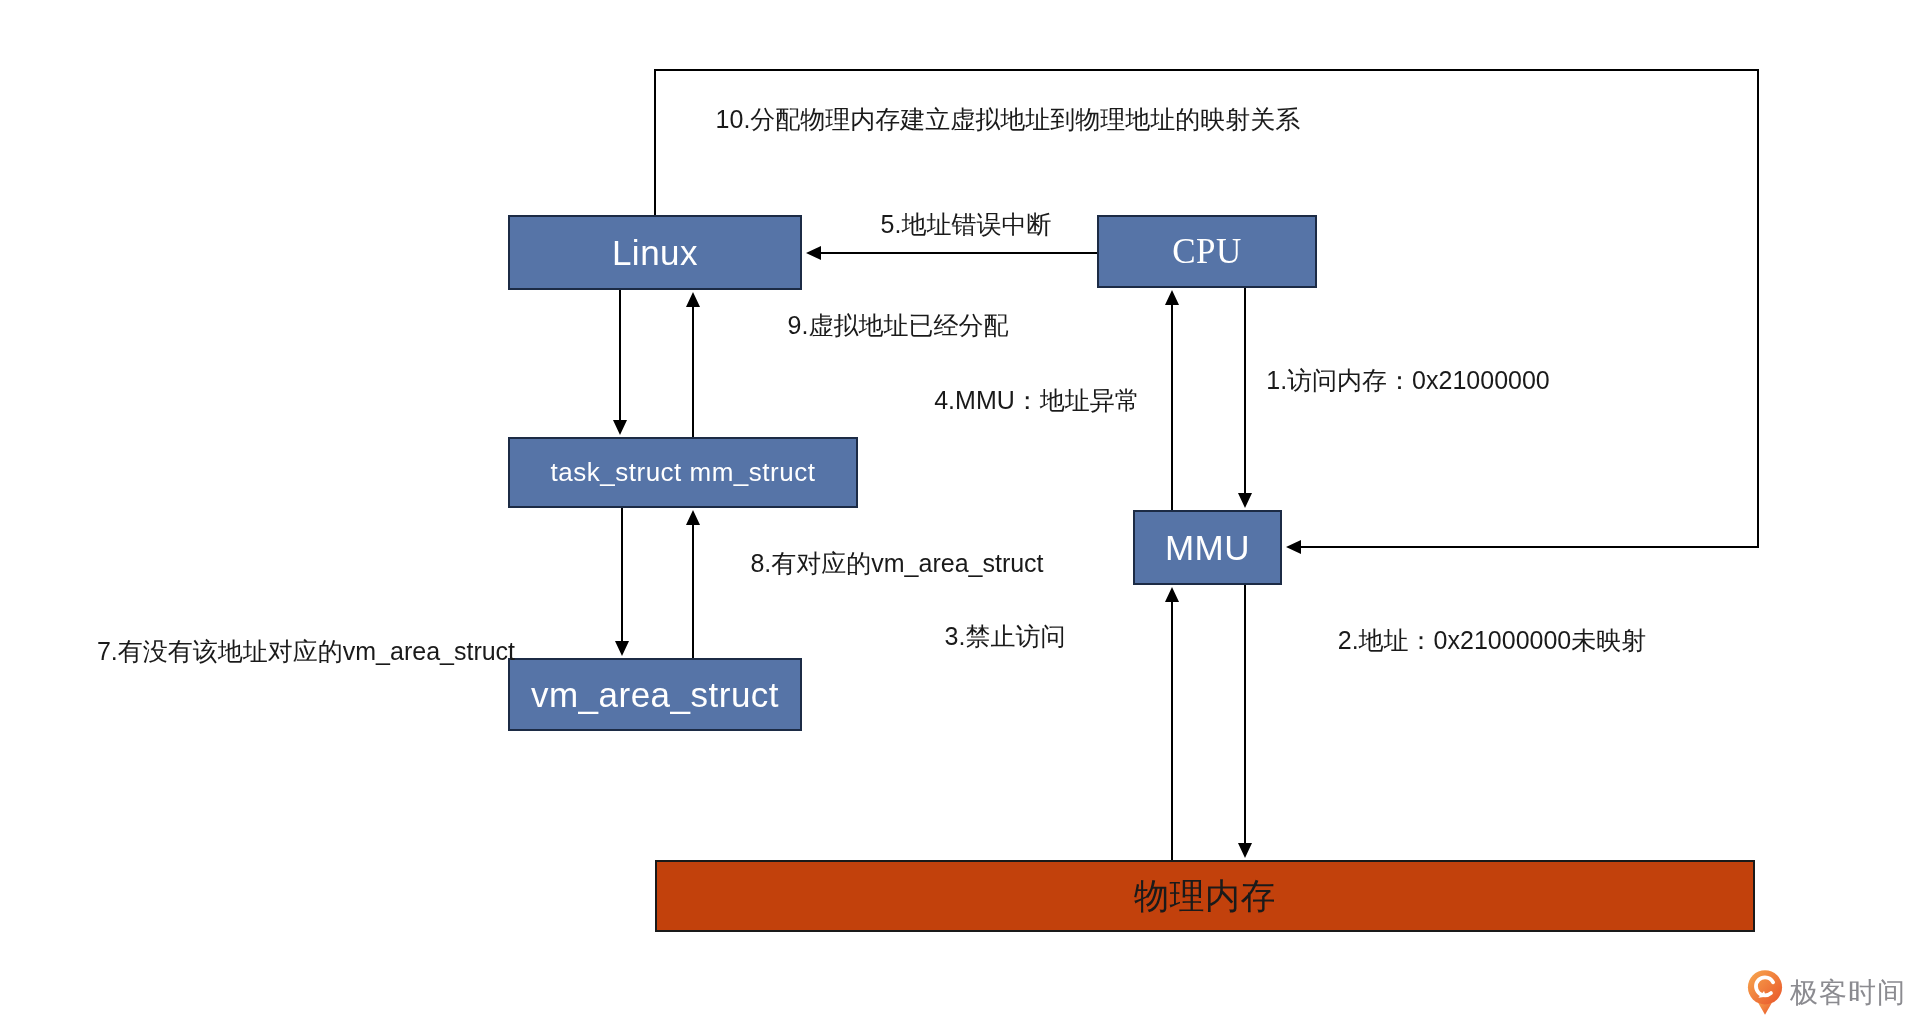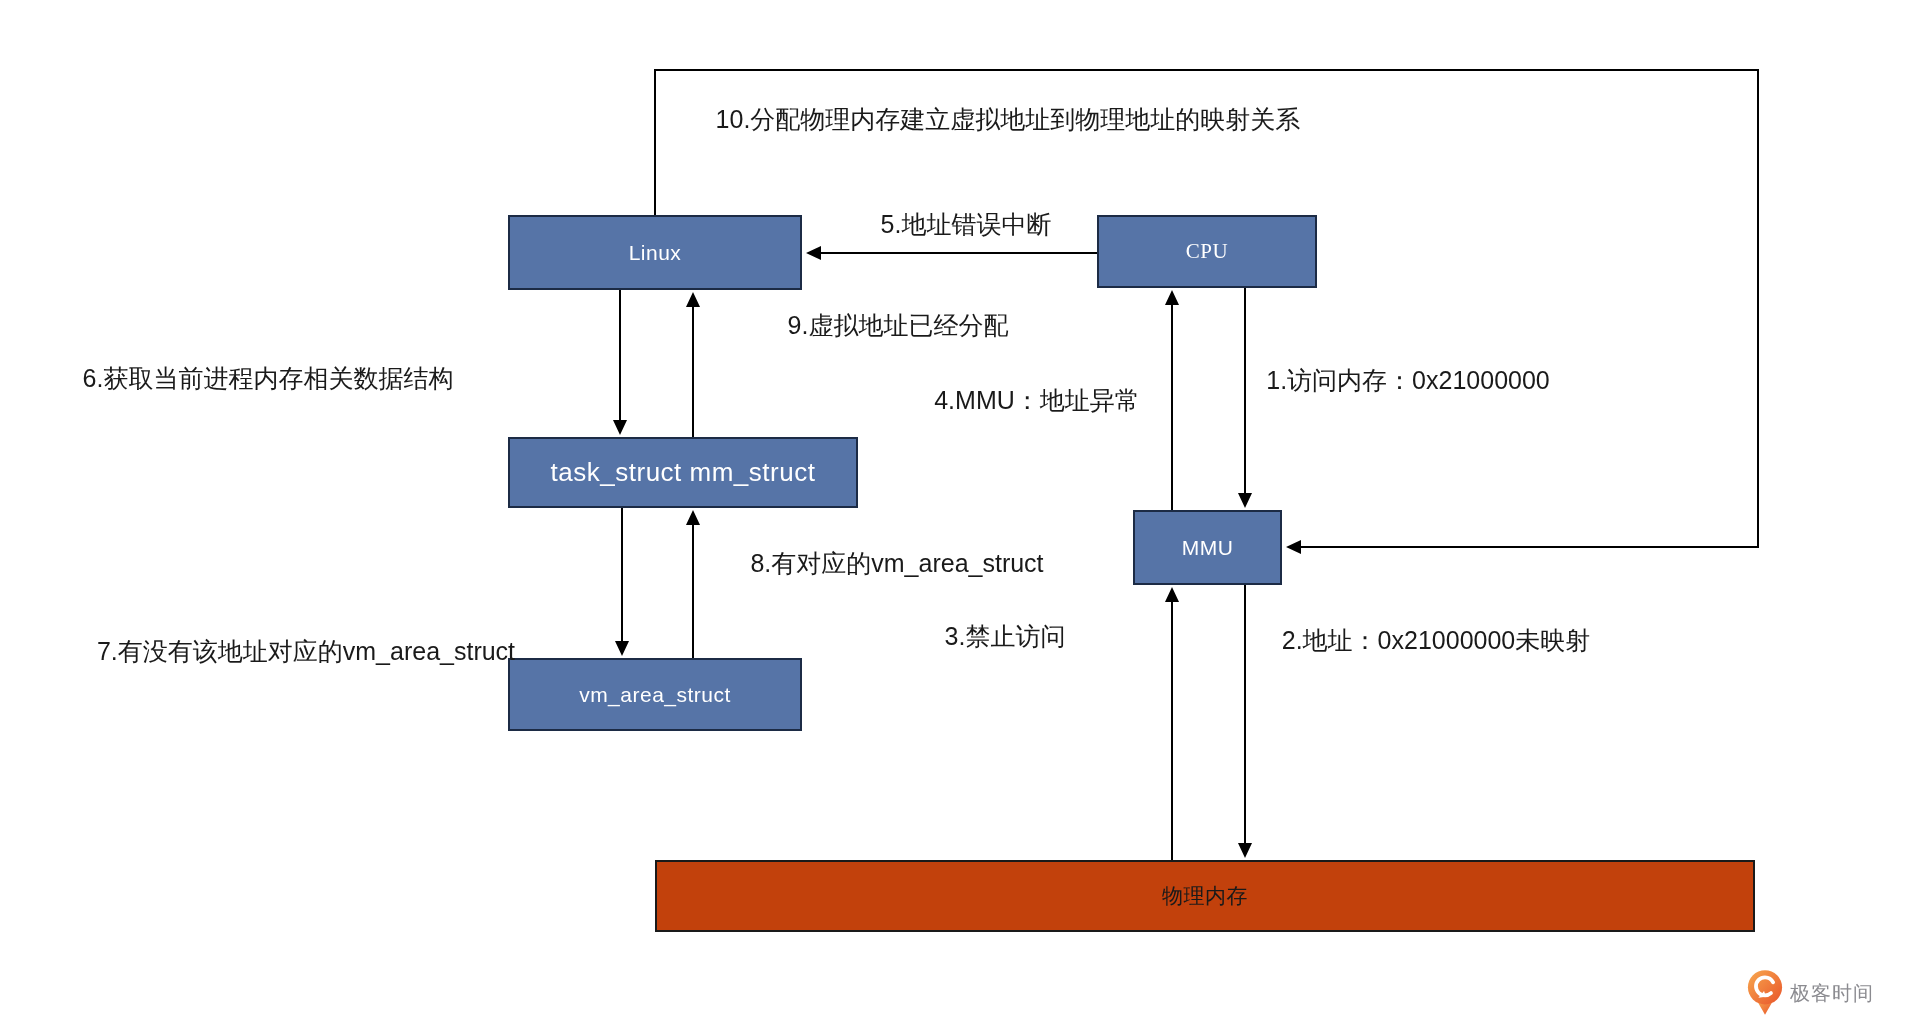--- a/index.html
+++ b/index.html
@@ -22,21 +22,21 @@
     left: 0; top: 0;
     width: 1920px;
     height: 1031px;
   }
   .box {
     position: absolute;
     background: #5674a7;
     border: 2px solid #1c2b45;
     box-sizing: border-box;
     color: #ffffff;
-    font-size: 21px;
+    font-size: 35px;
     display: flex;
     align-items: center;
     justify-content: center;
     white-space: nowrap;
     letter-spacing: 0.5px;
   }
   #box-linux { left: 508px; top: 215px; width: 294px; height: 75px; }
   #box-cpu   { left: 1097px; top: 215px; width: 220px; height: 73px; font-family: Liberation Serif, serif; }
   #box-task  { left: 508px; top: 437px; width: 350px; height: 71px; font-size: 26px; }
   #box-mmu   { left: 1133px; top: 510px; width: 149px; height: 75px; }
@@ -57,32 +57,32 @@
   }
   #lbl-10 { left: 1008px; top: 104px; }
   #lbl-5  { left: 966px;  top: 209px; }
   #lbl-9  { left: 898px;  top: 310px; }
   #lbl-6  { left: 268px;  top: 363px; }
   #lbl-4  { left: 1037px; top: 385px; }
   #lbl-1  { left: 1408px; top: 365px; }
   #lbl-8  { left: 897px;  top: 548px; }
   #lbl-7  { left: 298px;  top: 636px; margin-left: 8px; }
   #lbl-3  { left: 1005px; top: 621px; }
-  #lbl-2  { left: 1436px; top: 625px; }
+  #lbl-2  { left: 1492px; top: 625px; }
   #logo {
     position: absolute;
     left: 1746px;
     top: 968px;
     display: flex;
     align-items: center;
     gap: 6px;
   }
   #logo-text {
     color: #8b8b90;
-    font-size: 20px;
+    font-size: 28px;
     white-space: nowrap;
     letter-spacing: 1px;
   }
 </style>
 </head>
 <body>
 
 <div id="canvas">
 
   <svg id="wires" viewBox="0 0 1920 1031" xmlns="http://www.w3.org/2000/svg">
@@ -108,21 +108,20 @@
   <div class="box" id="box-linux">Linux</div>
   <div class="box" id="box-cpu">CPU</div>
   <div class="box" id="box-task">task_struct mm_struct</div>
   <div class="box" id="box-mmu">MMU</div>
   <div class="box" id="box-vma">vm_area_struct</div>
   <div class="box" id="box-phys">物理内存</div>
 
   <div class="lbl" id="lbl-10">10.分配物理内存建立虚拟地址到物理地址的映射关系</div>
   <div class="lbl" id="lbl-5">5.地址错误中断</div>
   <div class="lbl" id="lbl-9">9.虚拟地址已经分配</div>
-  <div class="lbl" id="lbl-6">6.获取当前进程内存相关数据结构</div>
   <div class="lbl" id="lbl-4">4.MMU：地址异常</div>
   <div class="lbl" id="lbl-1">1.访问内存：0x21000000</div>
   <div class="lbl" id="lbl-8">8.有对应的vm_area_struct</div>
   <div class="lbl" id="lbl-7">7.有没有该地址对应的vm_area_struct</div>
   <div class="lbl" id="lbl-3">3.禁止访问</div>
   <div class="lbl" id="lbl-2">2.地址：0x21000000未映射</div>
 
   <div id="logo">
     <svg width="38" height="50" viewBox="0 0 40 52" xmlns="http://www.w3.org/2000/svg">
       <defs>

